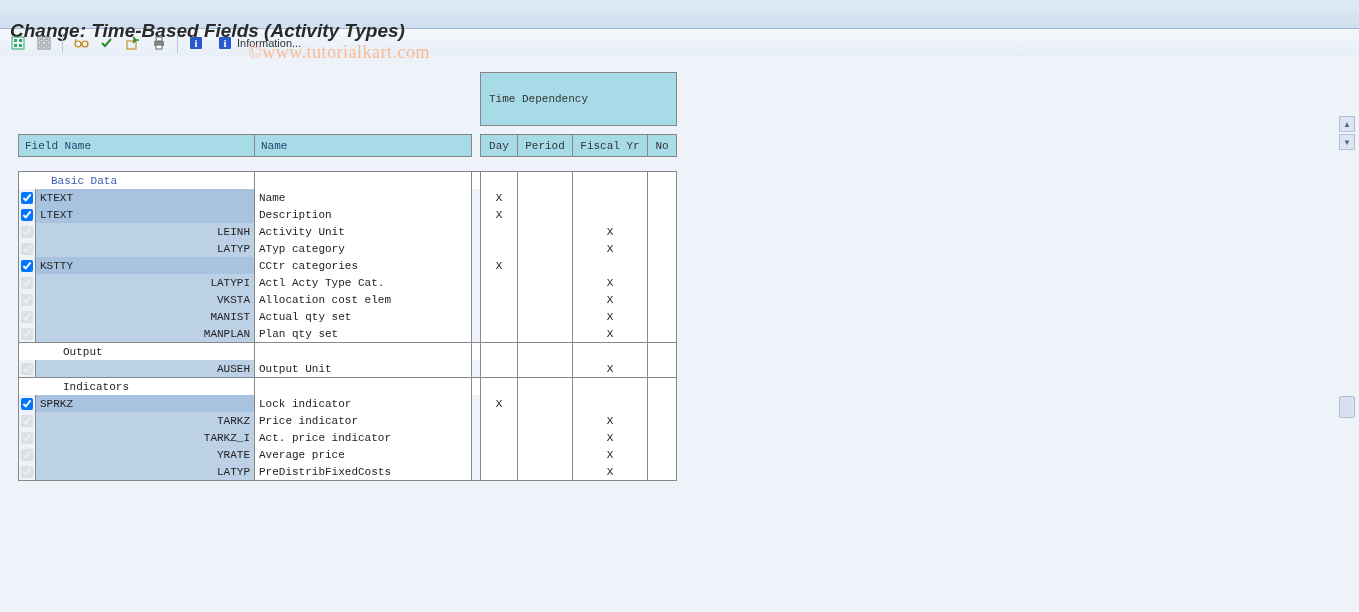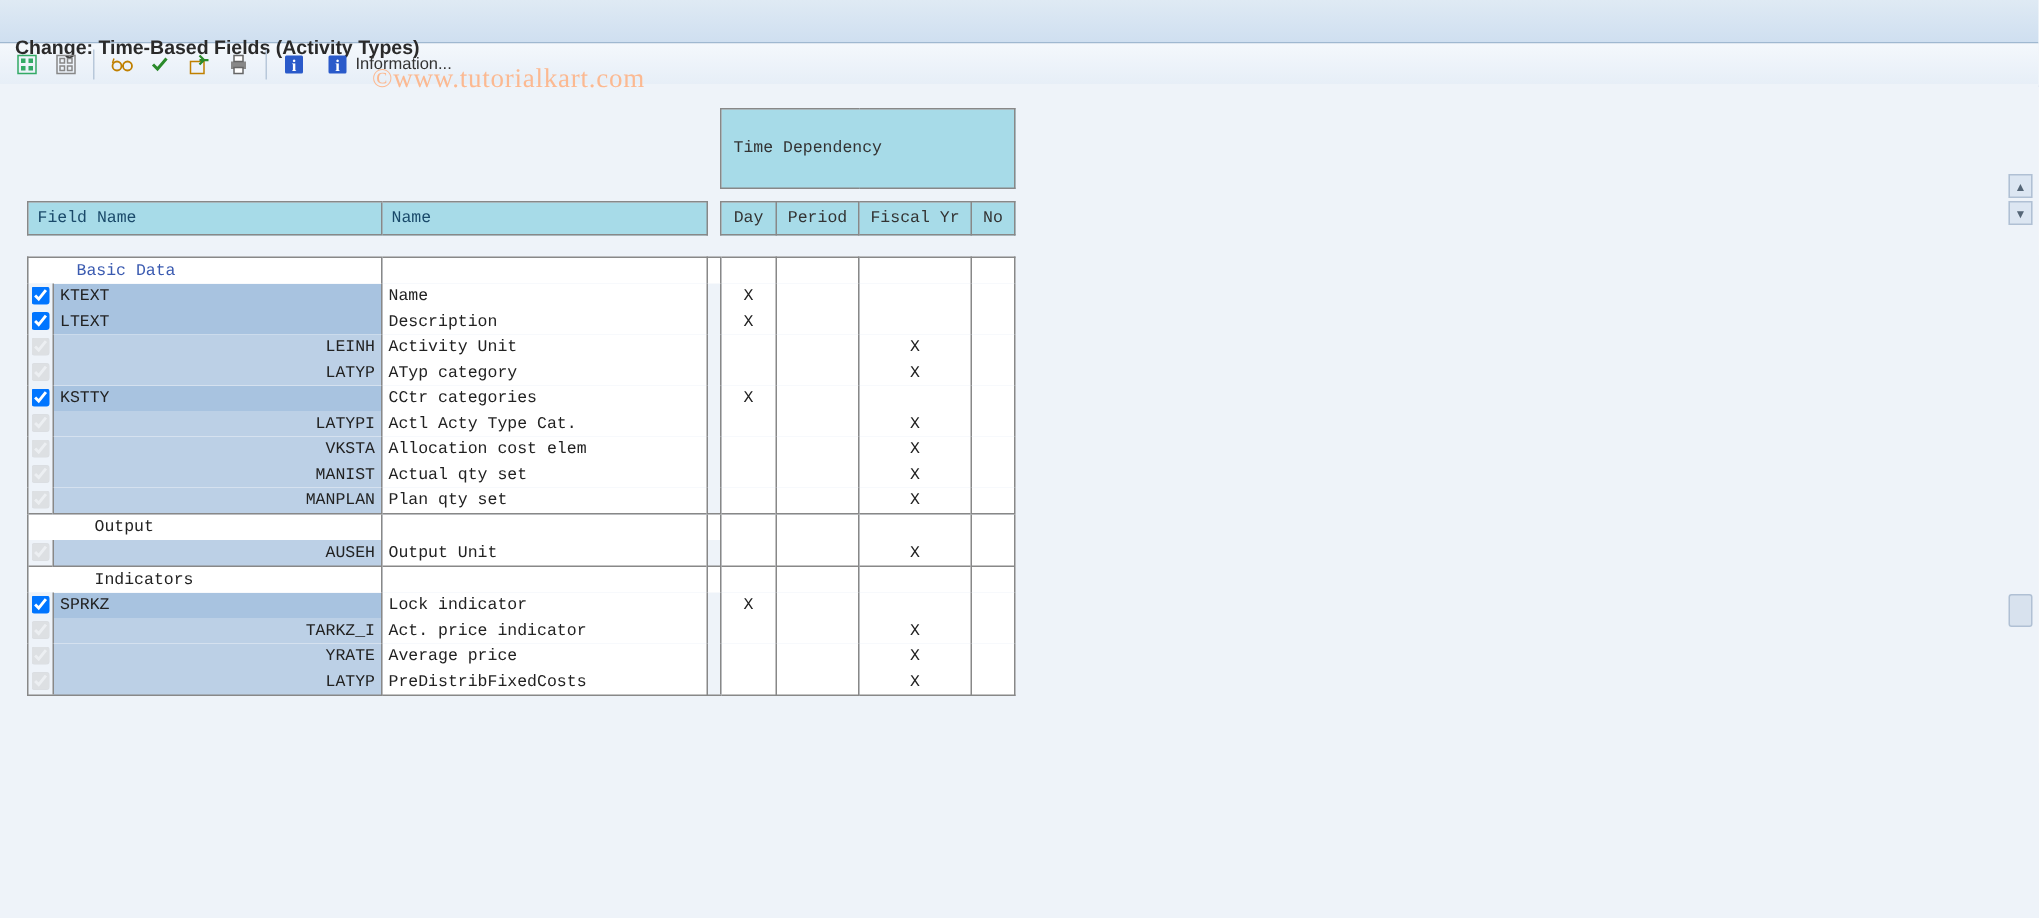--- a/index.html
+++ b/index.html
@@ -1,19 +1,19 @@
 <!DOCTYPE html>
 <html><head>
 <meta charset="utf-8">
 <style>
   html,body{margin:0;padding:0;font-family:Arial,Helvetica,sans-serif;font-size:11px;background:#f2f5f9;color:#222;}
   body{width:1359px;height:612px;overflow:hidden;position:relative;}
   
   .title-bar{background:linear-gradient(#dfeaf4,#cfdff0);border-bottom:1px solid #9fb8d0;height:28px;display:flex;align-items:center;padding:0 10px;}
-  .title-text{font-weight:bold;font-size:13px;color:#2a2a2a;margin-top:34px;}
+  .title-text{font-weight:bold;font-style:italic;font-size:19px;color:#2a2a2a;margin-top:34px;}
   
   .toolbar{background:linear-gradient(#f4f8fc,#e6eef7);border-bottom:1px solid #b8c8da;height:28px;display:flex;align-items:center;padding:0 6px;gap:2px;}
   .tb-btn{width:22px;height:22px;display:flex;align-items:center;justify-content:center;border:1px solid transparent;border-radius:2px;cursor:pointer;}
   .tb-btn svg{width:16px;height:16px;}
   .tb-sep{width:1px;height:20px;background:#b8c8da;margin:0 4px;}
   .tb-info{display:flex;align-items:center;gap:4px;cursor:pointer;padding:0 6px;height:22px;border:1px solid transparent;border-radius:2px;}
   .tb-info span{font-size:11px;color:#333;}
   
   .watermark{position:absolute;left:248px;top:42px;font-size:18px;font-family:Georgia,serif;color:#ffb080;opacity:0.85;font-weight:500;letter-spacing:0.5px;pointer-events:none;z-index:500;}
   
@@ -282,20 +282,30 @@
             <td class="cell col-field row-field">SPRKZ</td>
             <td class="cell col-name">Lock indicator</td>
             <td></td>
             <td class="cell x-cell col-day">X</td>
             <td class="cell x-cell col-period"></td>
             <td class="cell x-cell col-fy"></td>
             <td class="cell x-cell col-no"></td>
           </tr>
           <tr>
             <td class="chk-cell row-field-dim" style="width:16px;border-right:none"><input type="checkbox" class="chk" checked="" disabled="" style="opacity: 0.55;"></td>
+            <td class="cell col-field row-field row-field-dim">TARKZ</td>
+            <td class="cell col-name">Price indicator</td>
+            <td></td>
+            <td class="cell x-cell col-day"></td>
+            <td class="cell x-cell col-period"></td>
+            <td class="cell x-cell col-fy">X</td>
+            <td class="cell x-cell col-no"></td>
+          </tr>
+          <tr>
+            <td class="chk-cell row-field-dim" style="width:16px;border-right:none"><input type="checkbox" class="chk" checked="" disabled="" style="opacity: 0.55;"></td>
             <td class="cell col-field row-field row-field-dim">TARKZ_I</td>
             <td class="cell col-name">Act. price indicator</td>
             <td></td>
             <td class="cell x-cell col-day"></td>
             <td class="cell x-cell col-period"></td>
             <td class="cell x-cell col-fy">X</td>
             <td class="cell x-cell col-no"></td>
           </tr>
           <tr>
             <td class="chk-cell row-field-dim" style="width:16px;border-right:none"><input type="checkbox" class="chk" checked="" disabled="" style="opacity: 0.55;"></td>

